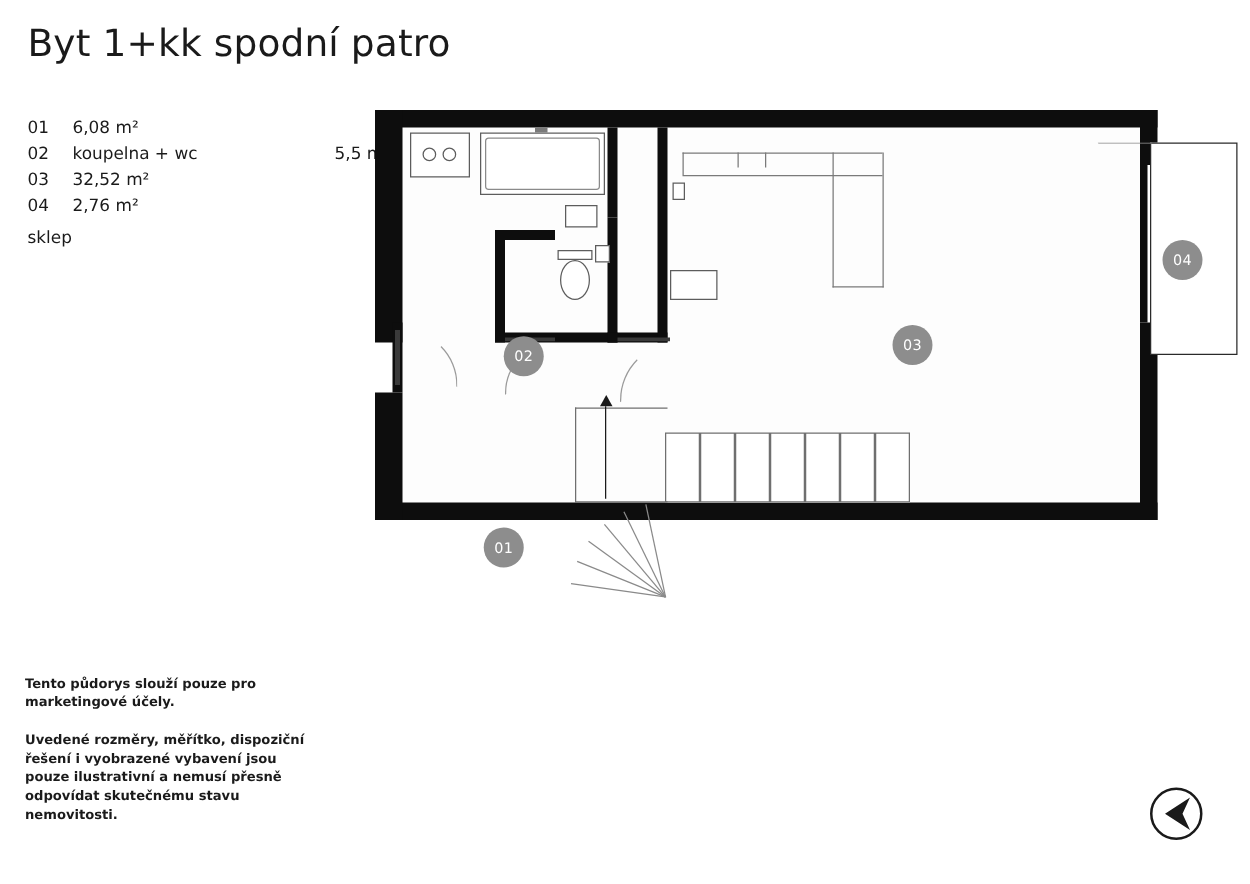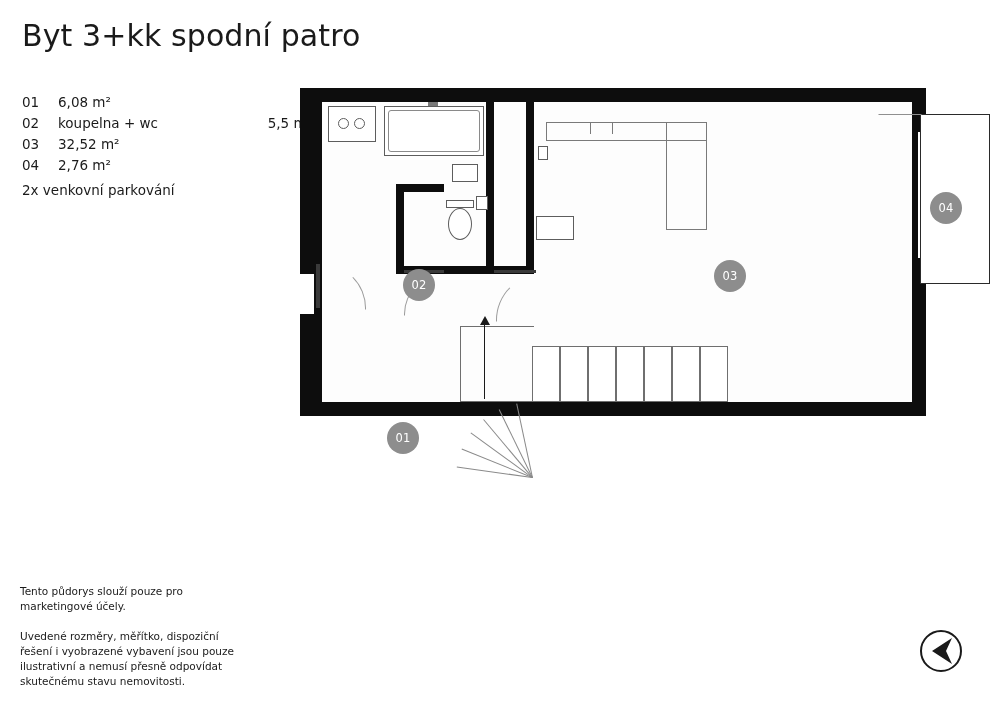--- a/index.html
+++ b/index.html
@@ -59,25 +59,26 @@
     margin-top: 4px;
   }
   .legend-extra div {
     height: 21px;
   }
 
   
   #disclaimer {
     position: absolute;
     left: 20px;
-    top: 584px;
+    top: 540px;
     width: 230px;
     font-size: 10.5px;
     line-height: 15px;
     color: #1a1a1a;
+    font-weight: bold;
   }
   #disclaimer .para + .para {
     margin-top: 15px;
   }
 
   
   #floorplan {
     position: absolute;
     left: 300px;
     top: 88px;
@@ -180,21 +181,21 @@
     width: 42px;
     height: 42px;
     border-radius: 50%;
     border: 2px solid #1a1a1a;
     box-sizing: border-box;
   }
 </style>
 </head>
 <body>
 
-<div id="page-title">Byt 3+kk spodní patro</div>
+<div id="page-title">Byt 1+kk spodní patro</div>
 
 <div id="legend">
 
   <div class="legend-row">
     <span class="legend-num">01</span>
     <span class="legend-area">6,08 m²</span>
   </div>
 
   <div class="legend-row">
     <span class="legend-num">02</span>
@@ -206,21 +207,21 @@
     <span class="legend-num">03</span>
     <span class="legend-area">32,52 m²</span>
   </div>
 
   <div class="legend-row">
     <span class="legend-num">04</span>
     <span class="legend-area">2,76 m²</span>
   </div>
 
   <div class="legend-extra">
-    <div>2x venkovní parkování</div>
+    <div>sklep</div>
   </div>
 </div>
 
 <div id="disclaimer">
   <div class="para">Tento půdorys slouží pouze pro marketingové účely.</div>
   <div class="para">Uvedené rozměry, měřítko, dispoziční řešení i vyobrazené vybavení jsou pouze ilustrativní a nemusí přesně odpovídat skutečnému stavu nemovitosti.</div>
 </div>
 
 <div id="floorplan">
 

